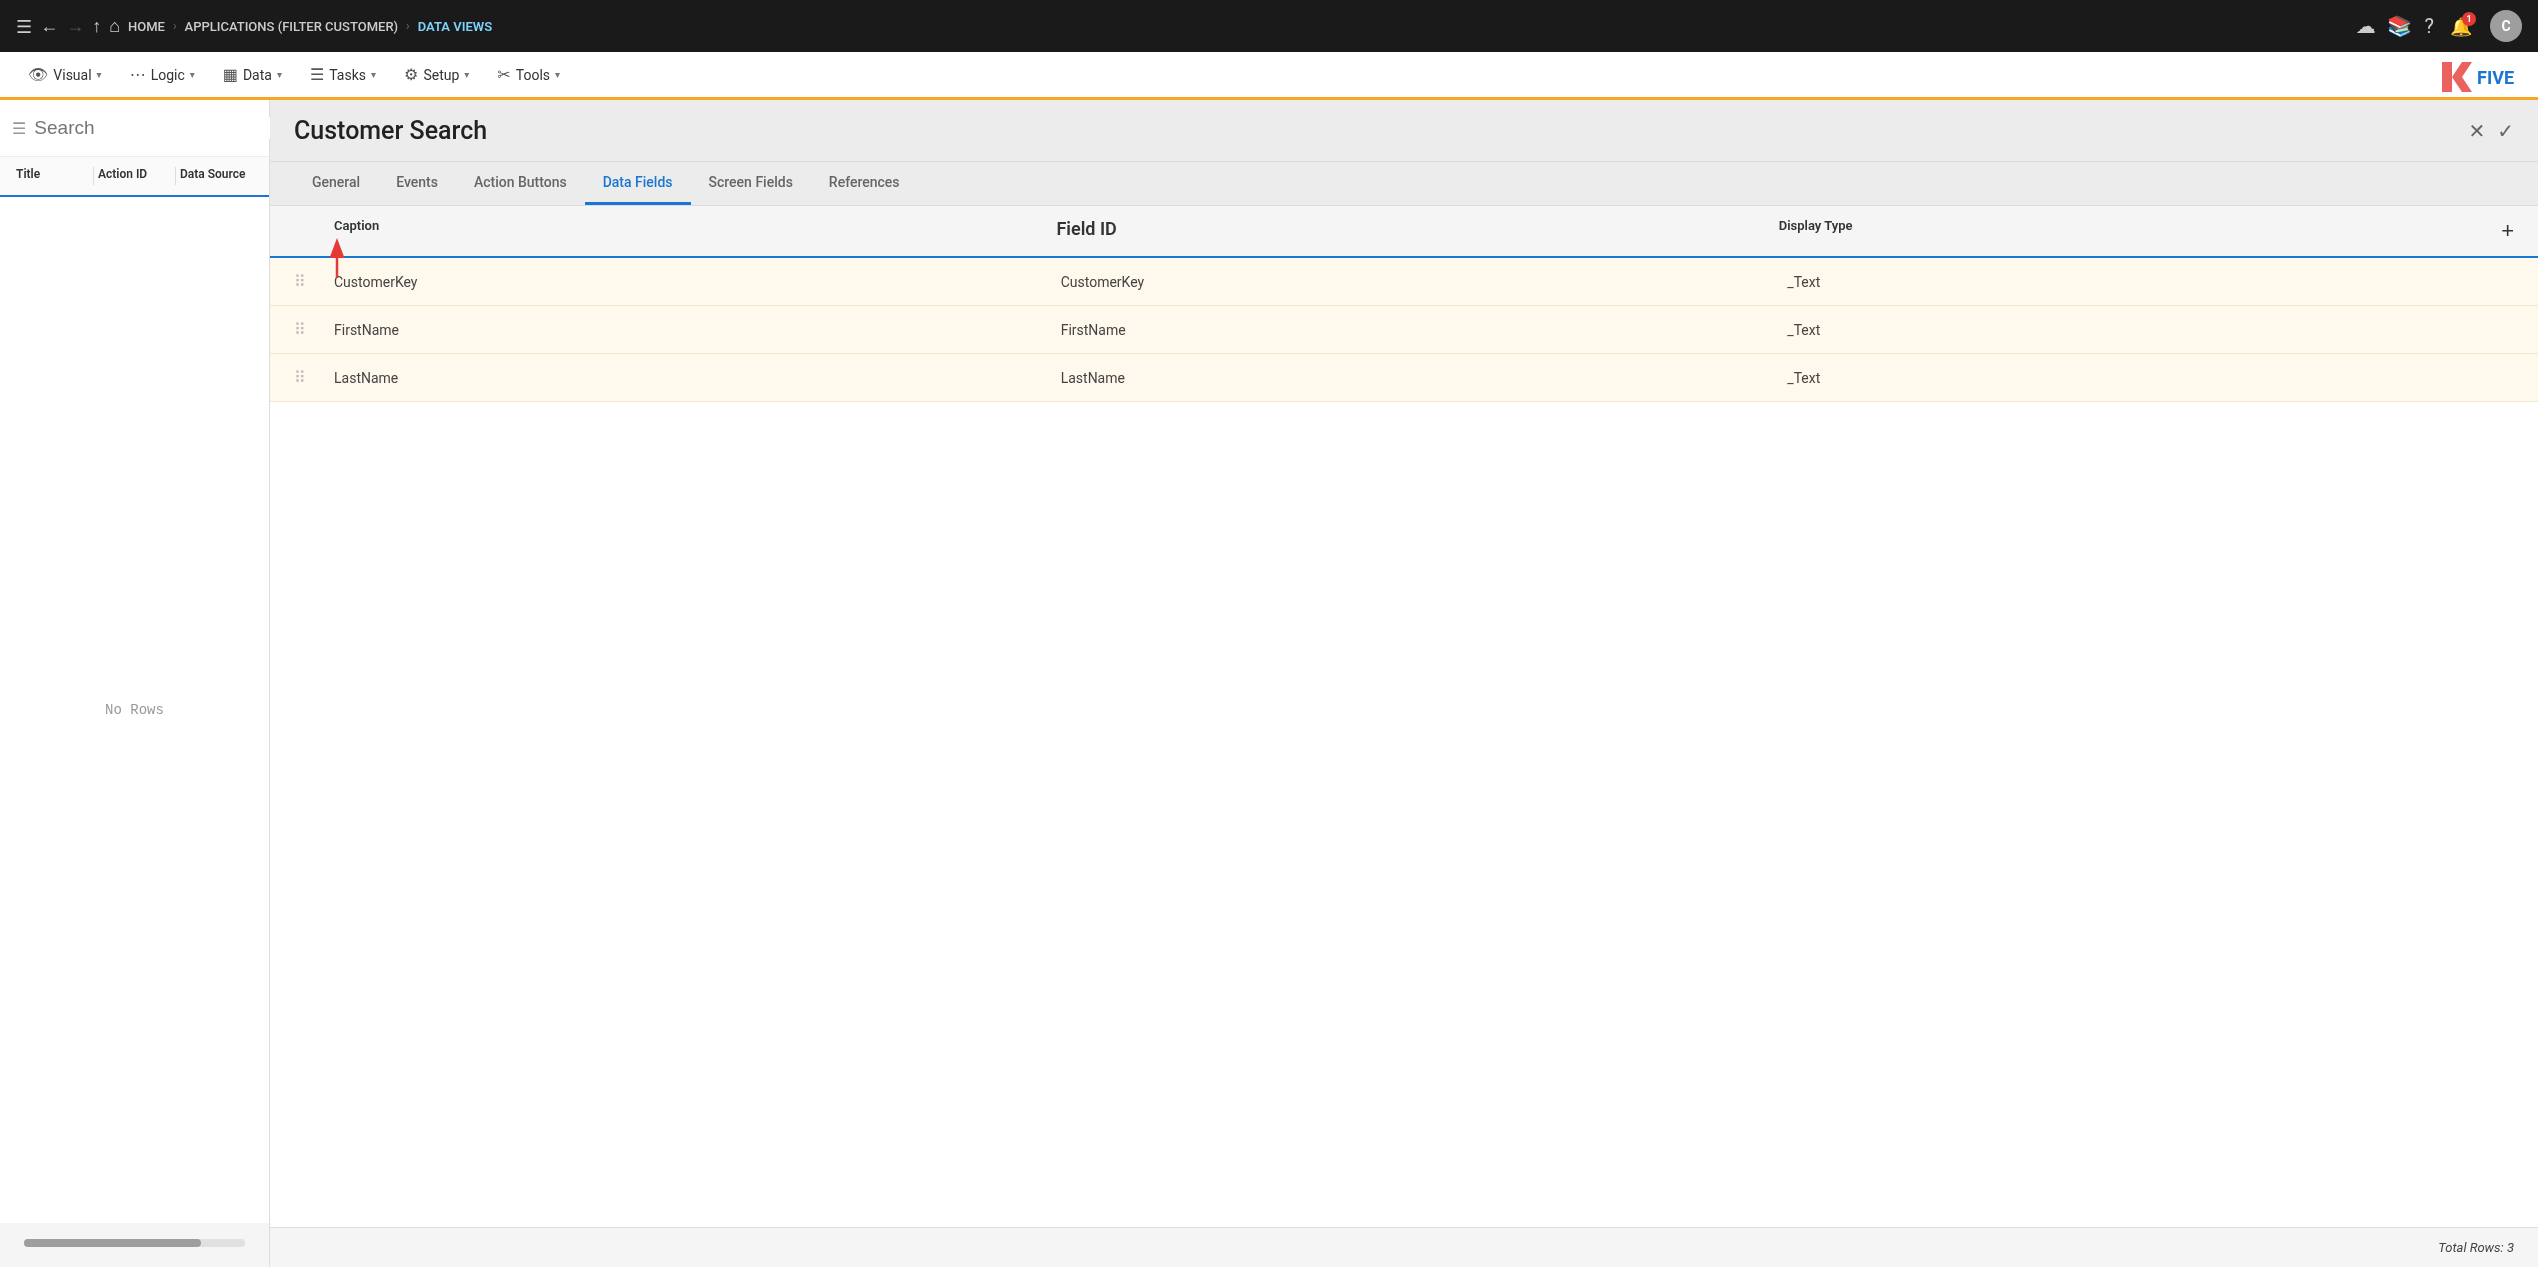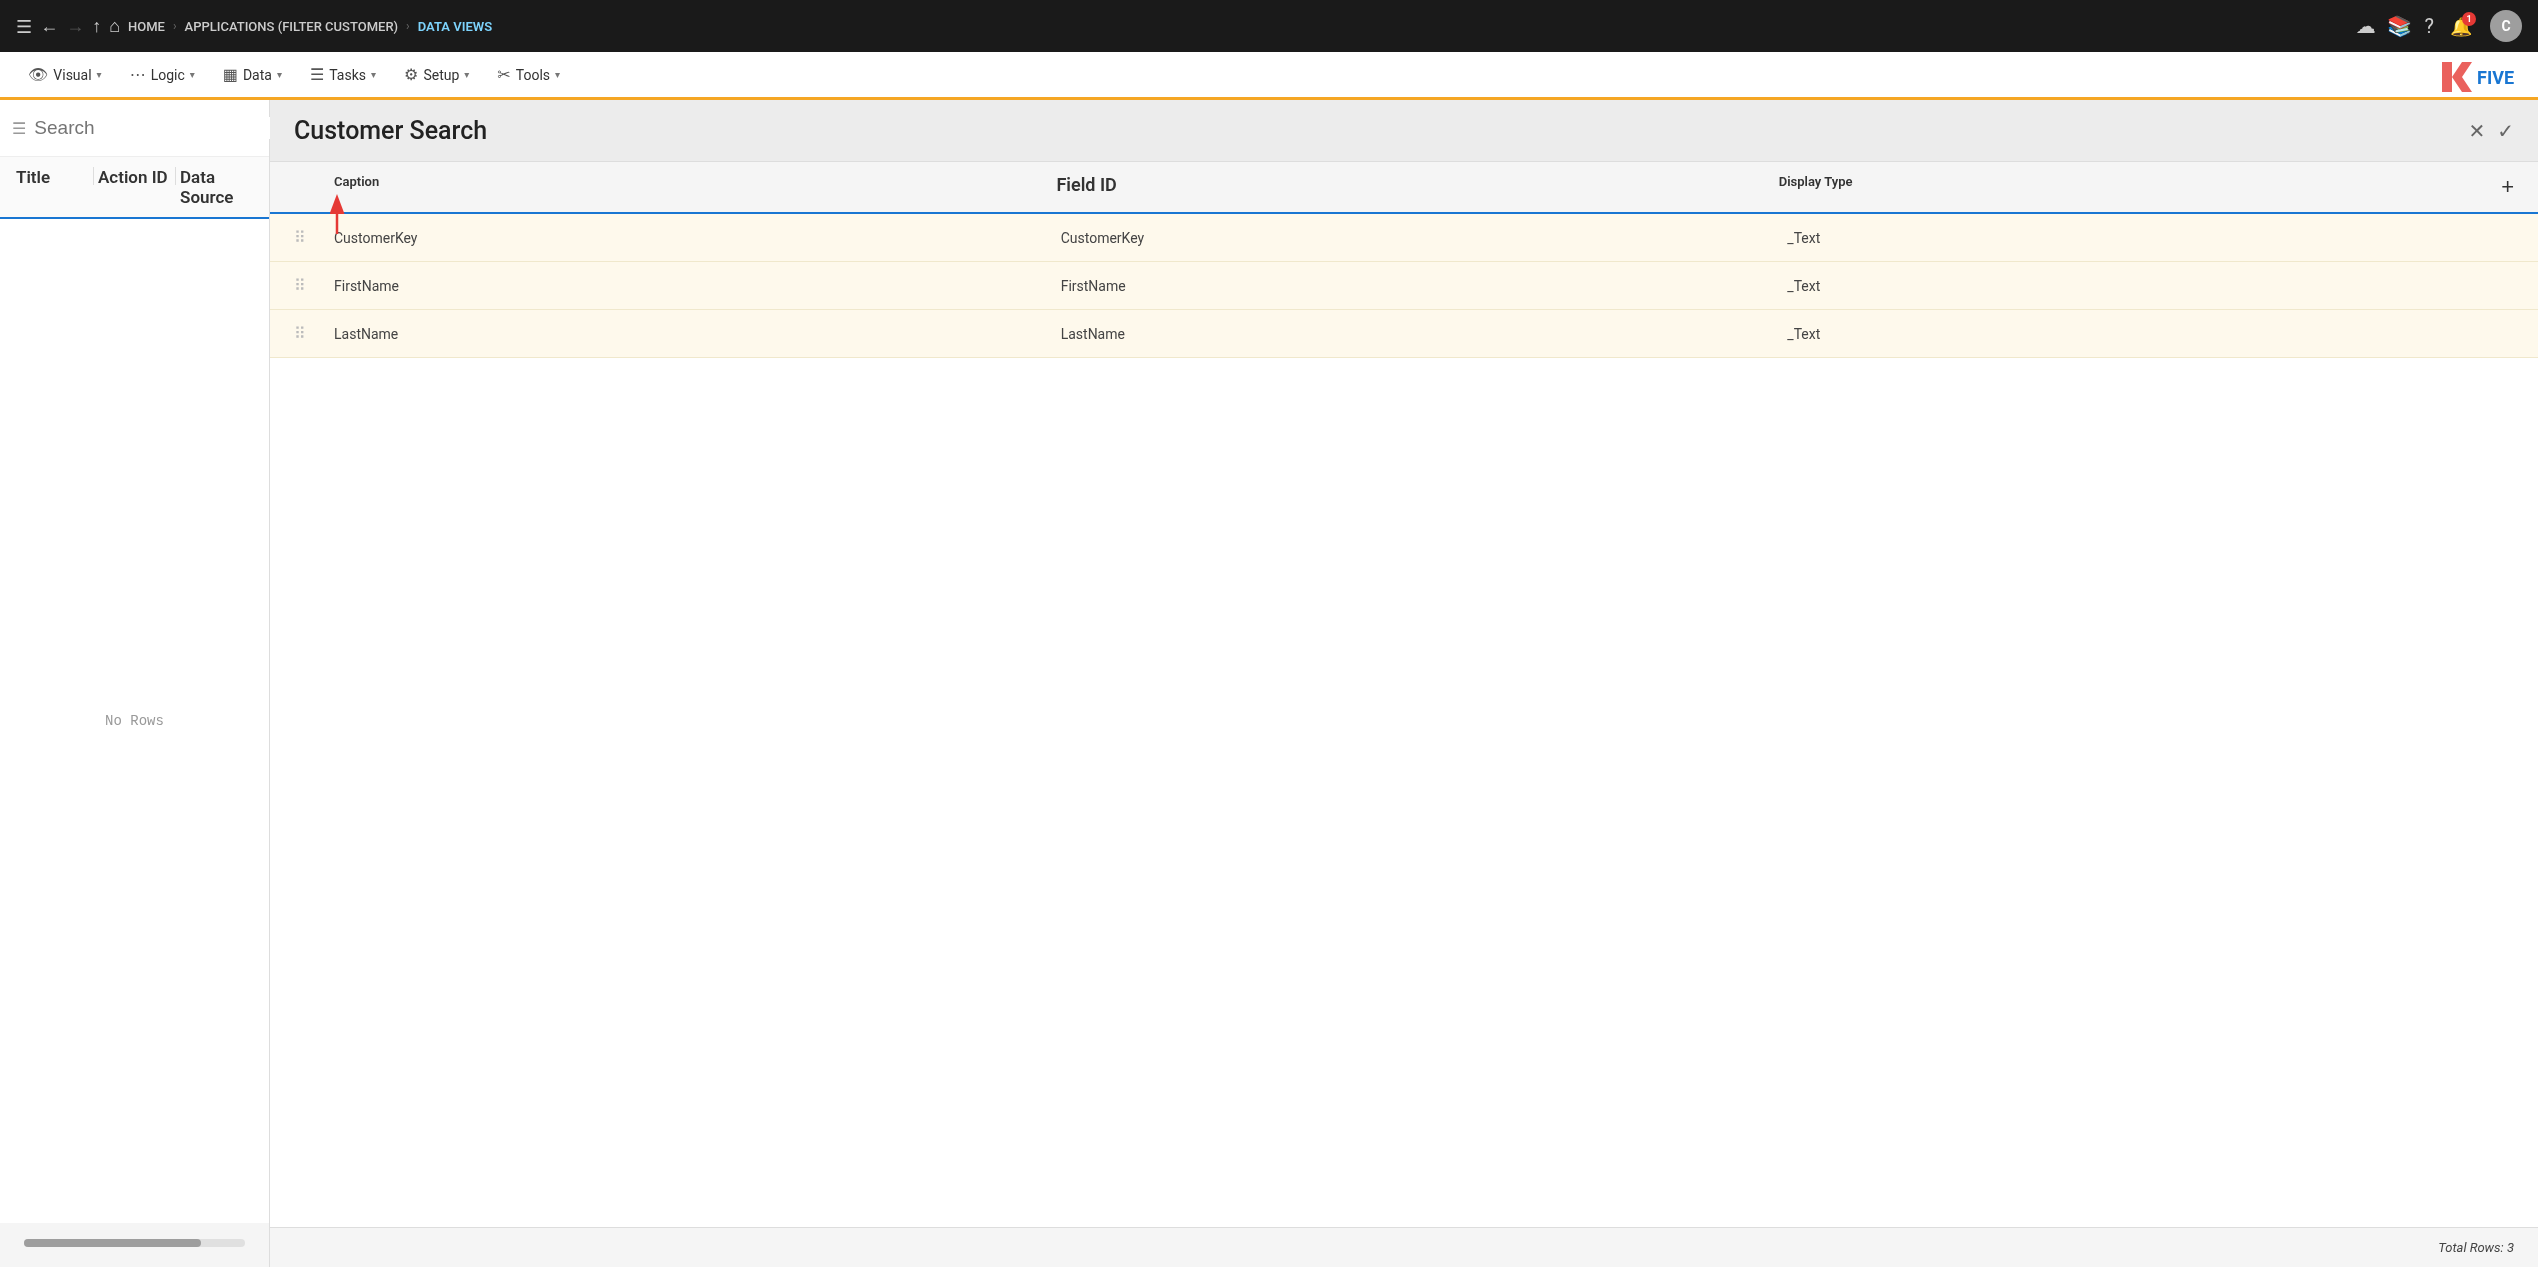--- a/index.html
+++ b/index.html
@@ -111,21 +111,21 @@
     }
     .filter-icon { color: #999; font-size: 16px; }
 
     .sidebar-table-header {
       display: flex;
       padding: 10px 16px;
       border-bottom: 2px solid #1976d2;
       background: #fafafa;
     }
     .sidebar-col {
-      font-size: 17px;
+      font-size: 12px;
       font-weight: 600;
       color: #333;
     }
     .sidebar-col-title { flex: 1; }
     .sidebar-col-action { flex: 1; }
     .sidebar-col-datasource { flex: 1; }
 
     .sidebar-empty {
       flex: 1;
       display: flex;
@@ -368,20 +368,40 @@
   <div class="right-panel">
 
     <div class="panel-header">
       <span class="panel-title">Customer Search</span>
       <div class="panel-header-actions">
         <button class="panel-action-btn">✕</button>
         <button class="panel-action-btn">✓</button>
       </div>
     </div>
 
+    <div class="tabs-bar">
+      <div class="tab-item">
+        <span>General</span>
+      </div>
+      <div class="tab-item">
+        <span>Events</span>
+      </div>
+      <div class="tab-item">
+        <span>Action Buttons</span>
+      </div>
+      <div class="tab-item active">
+        <span>Data Fields</span>
+      </div>
+      <div class="tab-item">
+        <span>Screen Fields</span>
+      </div>
+      <div class="tab-item">
+        <span>References</span>
+      </div>
+    </div>
 
     <div class="data-fields-panel">
 
       <div class="df-table-header">
         <div class="df-col-drag"></div>
         <div class="df-col-caption">Caption</div>
         <div class="df-col-fieldid">Field ID</div>
         <div class="df-col-display">Display Type</div>
         <button class="df-add-btn">+</button>
       </div>

